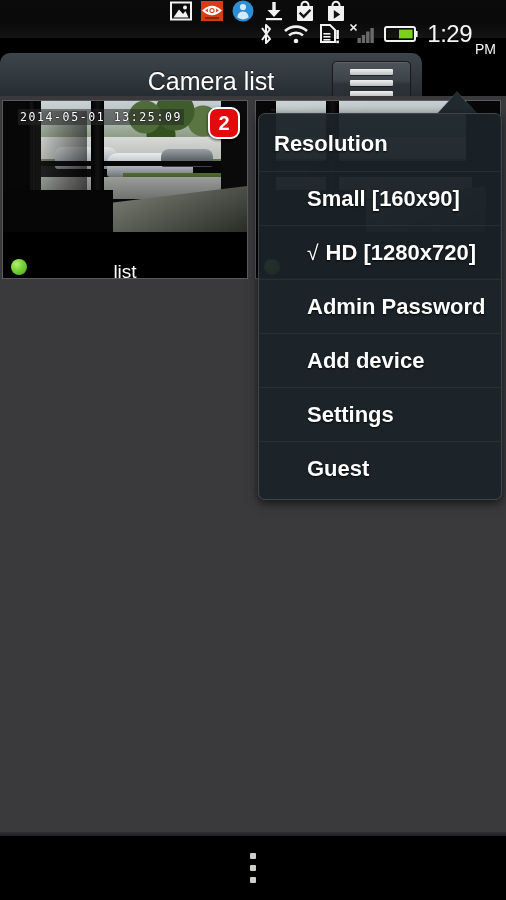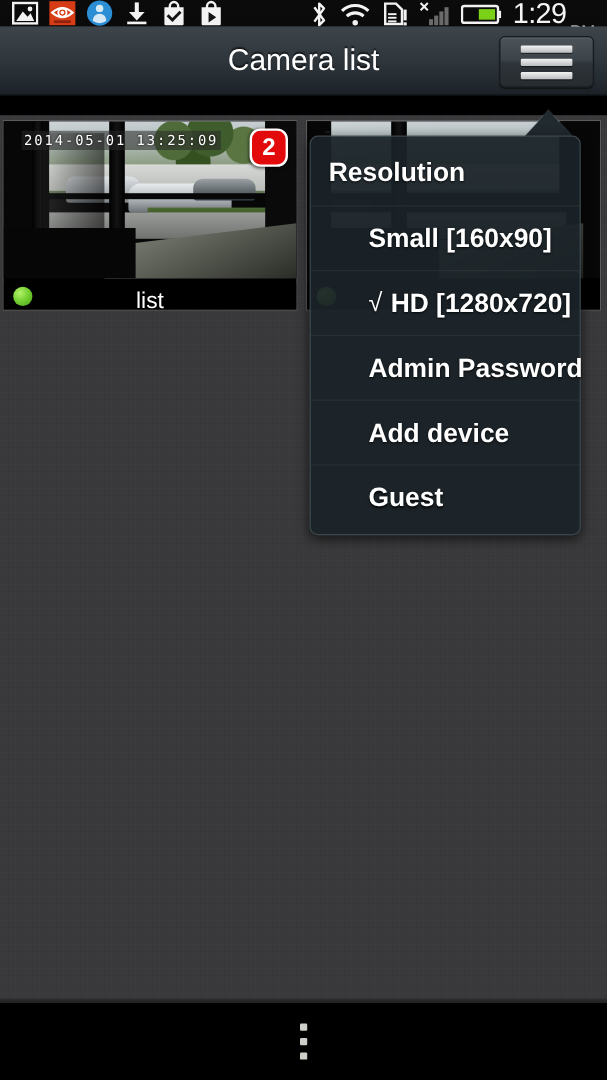--- a/index.html
+++ b/index.html
@@ -14,43 +14,43 @@
     width: 506px; height: 900px;
     background: #000;
     overflow: hidden;
   }
 
   
   #status-bar {
     position: absolute; top: 0; left: 0;
     width: 506px; height: 38px;
     background: linear-gradient(to bottom, #0b0b0b 0%, #0a0a0a 60%, #141414 100%);
-    display: flex; align-items: flex-start;
+    display: flex; align-items: center; flex-direction: column;
   }
   #status-left { display: flex; align-items: center; padding-left: 10px; gap: 9px; }
   #status-right { margin-left: auto; display: flex; align-items: center; gap: 9px; padding-right: 10px; }
   .sicon { display:block; }
   .sicon svg { display: block; }
   #clock-time {
     color: #f4f4f4; font-size: 24px; font-weight: 400;
     letter-spacing: -0.5px; line-height: 1;
   }
   #clock-ampm {
     color: #f4f4f4; font-size: 14px; font-weight: 400;
     margin-left: 3px; line-height: 1; position: relative; top: 12px;
   }
   #clock-wrap { display: flex; align-items: baseline; }
 
   
   #title-bar {
-    position: absolute; top: 22px; left: 0;
-    width: 506px; height: 58px;
+    position: absolute; top: 53px; left: 0;
+    width: 422px; height: 58px;
     background: linear-gradient(to bottom, #3d454b 0%, #333b41 35%, #262d32 75%, #1b2126 100%);
     border-bottom: 1px solid #0d1013;
-    display: flex; align-items: center; justify-content: center;
+    display: flex; align-items: center; justify-content: center; border-radius: 10px;
   }
   #page-title {
     color: #ffffff; font-size: 25px; font-weight: 400;
     text-shadow: 0 -1px 1px rgba(0,0,0,.6);
   }
   #menu-button {
     position: absolute; right: 11px; top: 8px;
     width: 79px; height: 43px;
     border-radius: 5px;
     background: linear-gradient(to bottom, #4c5359 0%, #3c4349 45%, #2d3338 55%, #272c31 100%);
@@ -70,21 +70,21 @@
     width: 506px; height: 740px;
     background-color: #38383a;
     background-image:
       repeating-linear-gradient(0deg, rgba(255,255,255,.013) 0 1px, rgba(0,0,0,.013) 1px 2px),
       repeating-linear-gradient(90deg, rgba(255,255,255,.013) 0 1px, rgba(0,0,0,.013) 1px 2px);
   }
 
   
   .cam-tile {
     position: absolute;
-    width: 246px; height: 159px;
+    width: 246px; height: 179px;
     background: #000;
     border: 1px solid #5a5a5c;
     overflow: hidden;
     text-align: center;
   }
   #cam-tile-0 { left: 2px;   top: 4px; }
   #cam-tile-1 { left: 255px; top: 4px; }
 
   .cam-video { position: absolute; left: 0; top: 0; width: 244px; height: 131px; overflow: hidden; }
 
@@ -196,21 +196,21 @@
     position: absolute; left: 437px; top: 92px;
     width: 0; height: 0;
     border-left: 20px solid transparent;
     border-right: 20px solid transparent;
     border-bottom: 22px solid #212a2f;
     z-index: 40;
     filter: drop-shadow(0 -1px 0 rgba(120,135,145,.35));
   }
   #dropdown-menu {
     position: absolute; left: 258px; top: 113px;
-    width: 226px;
+    width: 244px;
     background: rgba(27,35,40,.94);
     border: 1px solid #3b474d;
     border-radius: 7px;
     box-shadow: 0 3px 10px rgba(0,0,0,.65);
     z-index: 41;
     padding: 3px 0 4px 0;
   }
   .menu-item {
     position: relative;
     height: 54px;
@@ -431,20 +431,23 @@
       <span class="chk">√</span>
       <span>HD [1280x720]</span>
     </div>
     <div class="menu-item mi-indent-0">
       <span>Admin Password</span>
     </div>
     <div class="menu-item mi-indent-0">
       <span>Add device</span>
     </div>
     <div class="menu-item mi-indent-0">
+      <span>Settings</span>
+    </div>
+    <div class="menu-item mi-indent-0">
       <span>Guest</span>
     </div>
 
   </div>
 
   <div id="content-bottom-edge"></div>
   <div id="nav-bar">
     <div id="nav-overflow">
       <span class="dot"></span>
       <span class="dot"></span>

